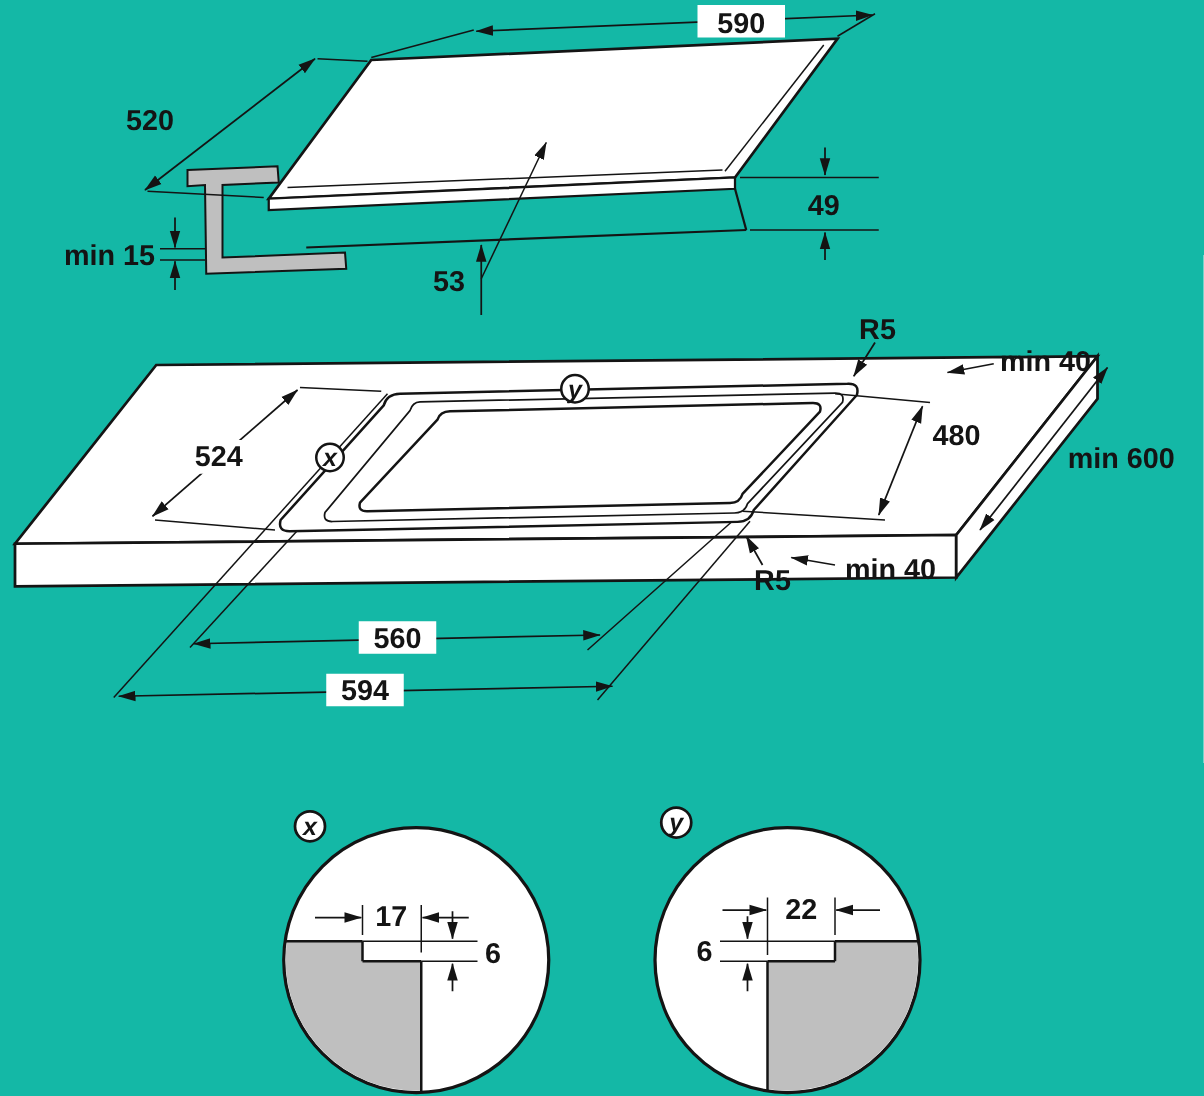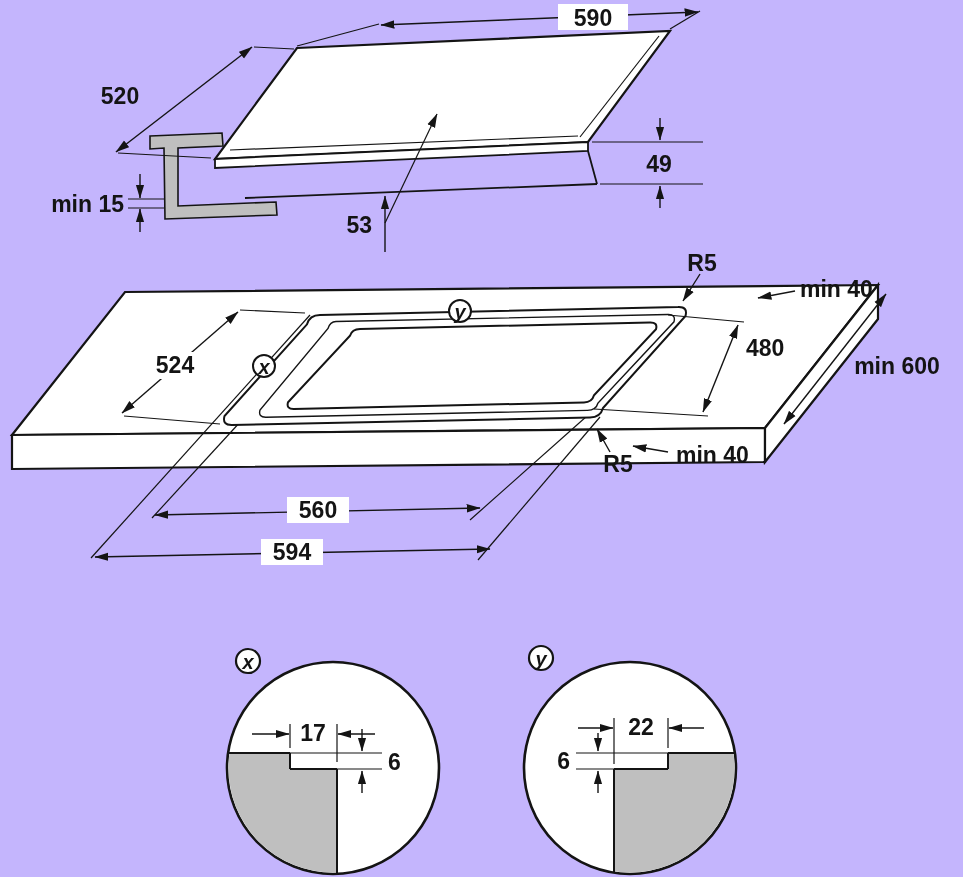--- a/index.html
+++ b/index.html
@@ -1,16 +1,16 @@
 <!DOCTYPE html>
 <html><head>
 <meta charset="utf-8">
 <style>
   html,body{margin:0;padding:0;background:#ffffff;}
-  .canvas{width:963px;height:877px;background:#c4b5fd;overflow:hidden;}
+  .canvas{width:963px;height:877px;background:#14b8a6;overflow:hidden;}
   svg{display:block;}
   svg text{font-family:"Liberation Sans","DejaVu Sans",sans-serif;font-size:23px;font-weight:600;fill:#141414;}
   svg text.it{font-style:italic;font-size:20px;}
   .outl{stroke:#141414;fill:#ffffff;}
   .nf{stroke:#141414;fill:none;}
   .wrect{fill:#ffffff;stroke:none;}
 </style>
 </head>
 <body>
 

